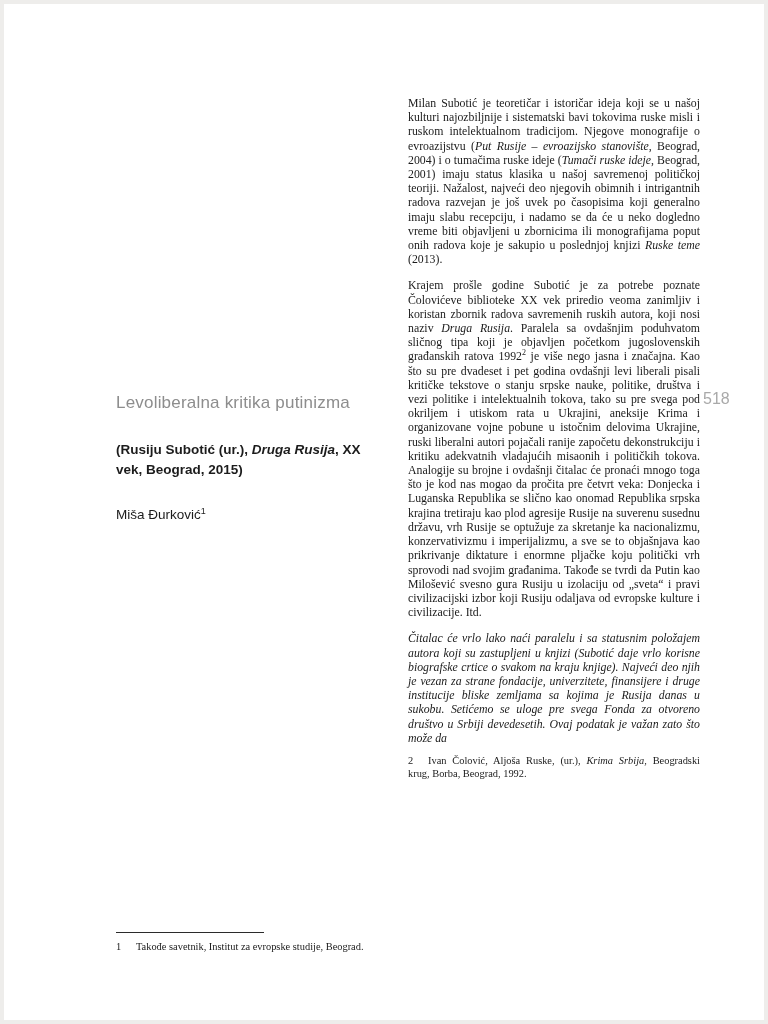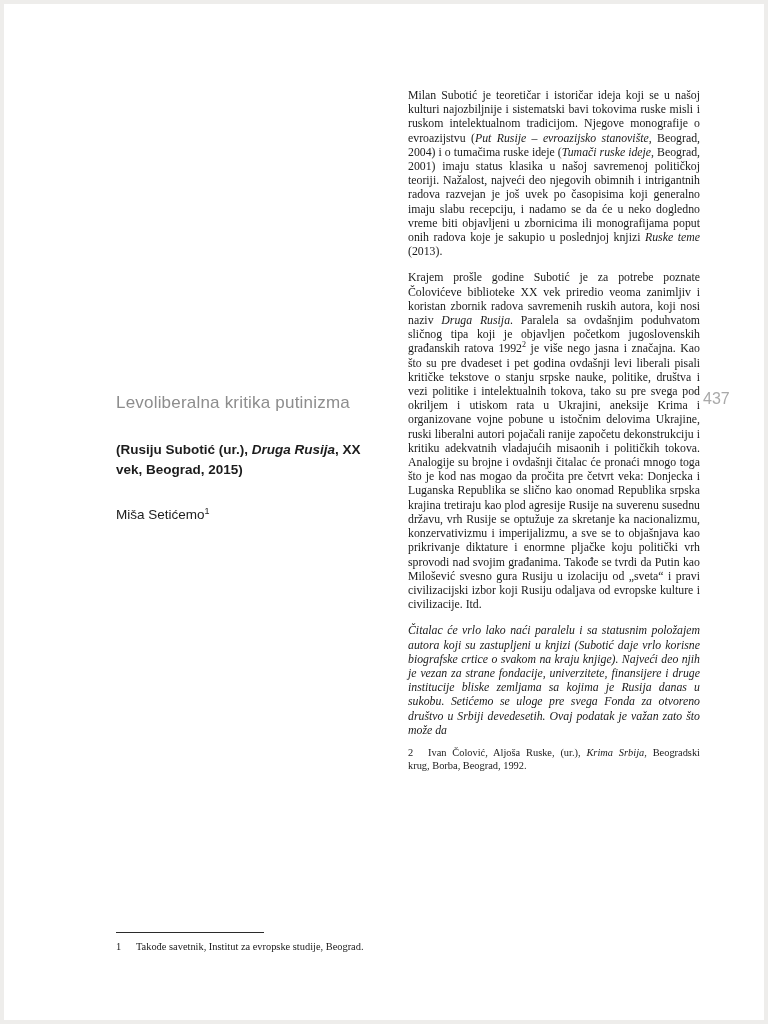--- a/index.html
+++ b/index.html
@@ -40,21 +40,21 @@
     position: absolute; left: 699px; top: 386px;
     font-family: "Liberation Sans", sans-serif;
     font-size: 16px; color: #a9a9a9;
   }
 
   
   .right-col {
     position: absolute; left: 404px; top: 80px; width: 292px;
   }
   .body-para {
-    margin: 4px 0 12px 0;
+    margin: 12px 0 12px 0;
     font-size: 11.8px; line-height: 14.2px;
     text-align: justify;
   }
   .body-para:last-of-type { margin-bottom: 0; font-style: italic; }
   em { font-style: italic; }
   sup { font-size: 8px; line-height: 0; }
 
   
   .footnote {
     font-size: 10.4px; line-height: 13.5px;
@@ -73,25 +73,25 @@
 </style>
 </head>
 <body>
 
 <div class="sheet">
 
   <aside class="left-col">
     <h1 class="title">Levoliberalna kritika putinizma</h1>
     <h2 class="subtitle"><span>(Rusiju Subotić (ur.), </span><em>Druga Rusija</em><span>, XX vek, Beograd, 2015)</span></h2>
     <div class="author">
-      <span>Miša Setićemo</span><sup>1</sup>
+      <span>Miša Đurković</span><sup>1</sup>
     </div>
   </aside>
 
-  <div class="page-num">437</div>
+  <div class="page-num">518</div>
 
   <main class="right-col">
     <div>
         <p class="body-para"><span>Milan Subotić je teoretičar i istoričar ideja koji se u našoj kulturi najozbiljnije i sistematski bavi tokovima ruske misli i ruskom intelektualnom tradicijom. Njegove monografije o evroazijstvu (</span><em>Put Rusije – evroazijsko stanovište</em><span>, Beograd, 2004) i o tumačima ruske ideje (</span><em>Tumači ruske ideje</em><span>, Beograd, 2001) imaju status klasika u našoj savremenoj političkoj teoriji. Nažalost, najveći deo njegovih obimnih i intrigantnih radova razvejan je još uvek po časopisima koji generalno imaju slabu recepciju, i nadamo se da će u neko dogledno vreme biti objavljeni u zbornicima ili monografijama poput onih radova koje je sakupio u poslednjoj knjizi </span><em>Ruske teme</em><span> (2013).</span></p>
         <p class="body-para"><span>Krajem prošle godine Subotić je za potrebe poznate Čolovićeve biblioteke XX vek priredio veoma zanimljiv i koristan zbornik radova savremenih ruskih autora, koji nosi naziv </span><em>Druga Rusija</em><span>. Paralela sa ovdašnjim poduhvatom sličnog tipa koji je objavljen početkom jugoslovenskih građanskih ratova 1992</span><sup>2</sup><span> je više nego jasna i značajna. Kao što su pre dvadeset i pet godina ovdašnji levi liberali pisali kritičke tekstove o stanju srpske nauke, politike, društva i vezi politike i intelektualnih tokova, tako su pre svega pod okriljem i utiskom rata u Ukrajini, aneksije Krima i organizovane vojne pobune u istočnim delovima Ukrajine, ruski liberalni autori pojačali ranije započetu dekonstrukciju i kritiku adekvatnih vladajućih misaonih i političkih tokova. Analogije su brojne i ovdašnji čitalac će pronaći mnogo toga što je kod nas mogao da pročita pre četvrt veka: Donjecka i Luganska Republika se slično kao onomad Republika srpska krajina tretiraju kao plod agresije Rusije na suverenu susednu državu, vrh Rusije se optužuje za skretanje ka nacionalizmu, konzervativizmu i imperijalizmu, a sve se to objašnjava kao prikrivanje diktature i enormne pljačke koju politički vrh sprovodi nad svojim građanima. Takođe se tvrdi da Putin kao Milošević svesno gura Rusiju u izolaciju od „sveta“ i pravi civilizacijski izbor koji Rusiju odaljava od evropske kulture i civilizacije. Itd.</span></p>
         <p class="body-para"><span>Čitalac će vrlo lako naći paralelu i sa statusnim položajem autora koji su zastupljeni u knjizi (Subotić daje vrlo korisne biografske crtice o svakom na kraju knjige). Najveći deo njih je vezan za strane fondacije, univerzitete, finansijere i druge institucije bliske zemljama sa kojima je Rusija danas u sukobu. Setićemo se uloge pre svega Fonda za otvoreno društvo u Srbiji devedesetih. Ovaj podatak je važan zato što može da</span></p>
       </div>
     <div class="footnote fn-right"><span class="fn-num">2</span><span>Ivan Čolović, Aljoša Ruske, (ur.), </span><em>Krima Srbija</em><span>, Beogradski krug, Borba, Beograd, 1992.</span></div>
   </main>
 

